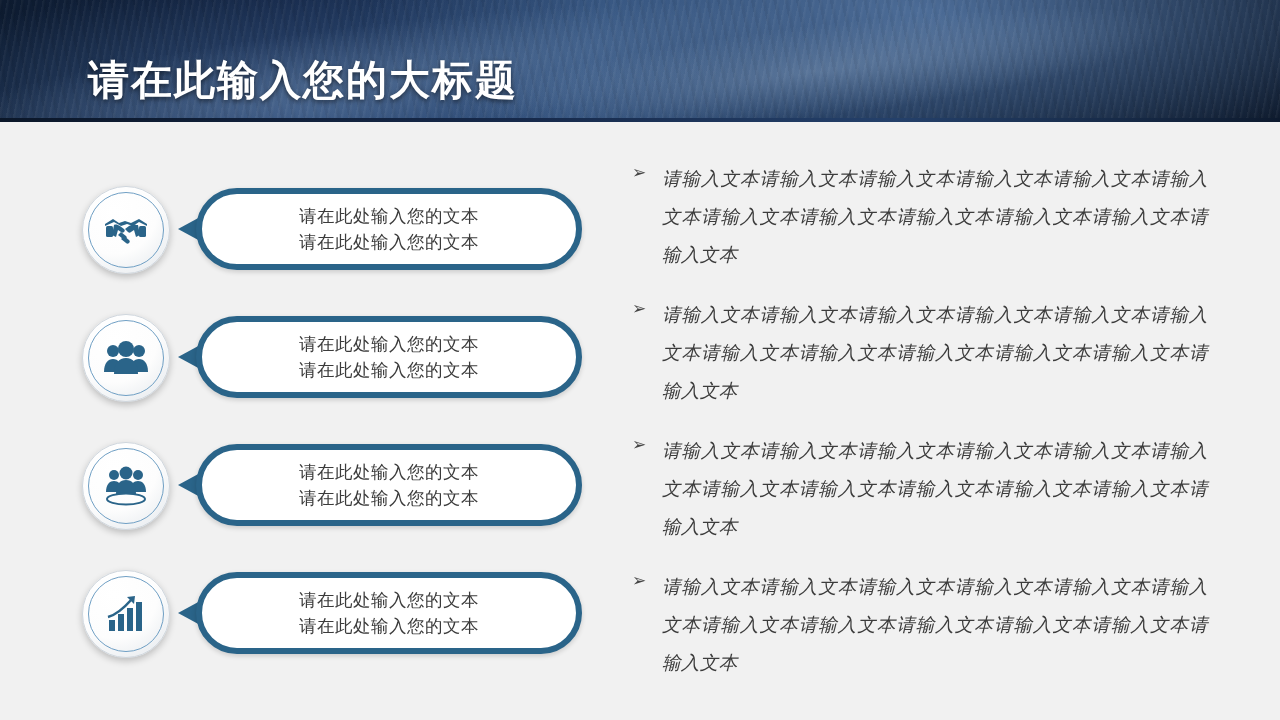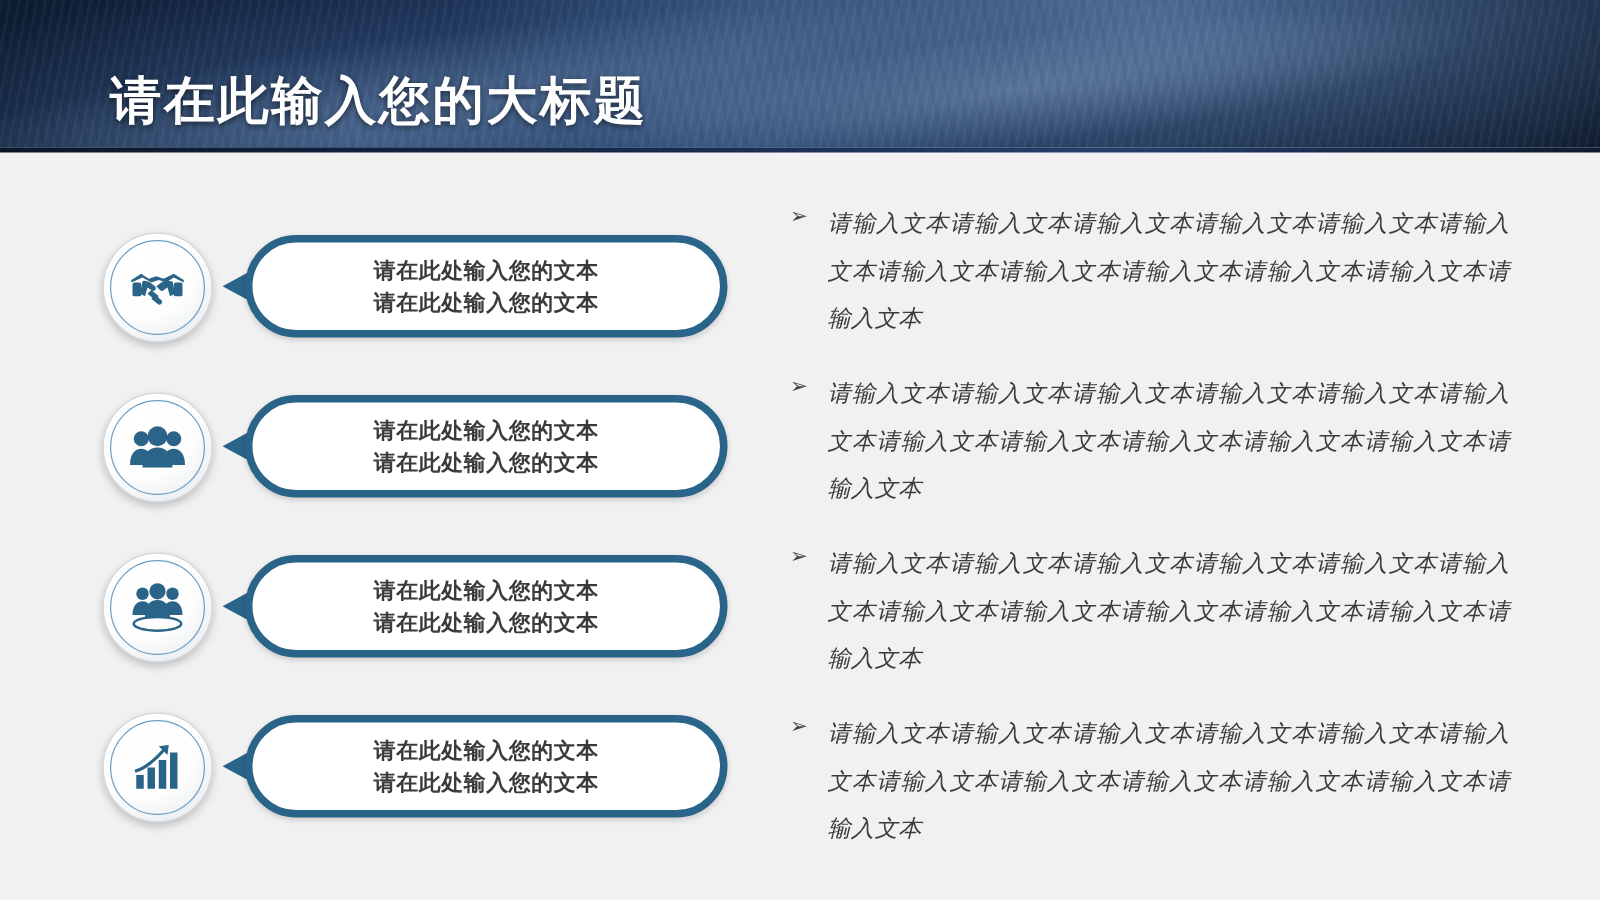--- a/index.html
+++ b/index.html
@@ -75,21 +75,20 @@
     margin-top: 17px;
   }
 
   
   .left-col {
     position: absolute;
     left: 0;
     top: 150px;
     width: 600px;
     height: 560px;
-    font-weight: bold;
   }
 
   .row {
     position: absolute;
     left: 82px;
     width: 500px;
     height: 86px;
   }
   .row-0 { top: 36px; }
   .row-1 { top: 164px; }

